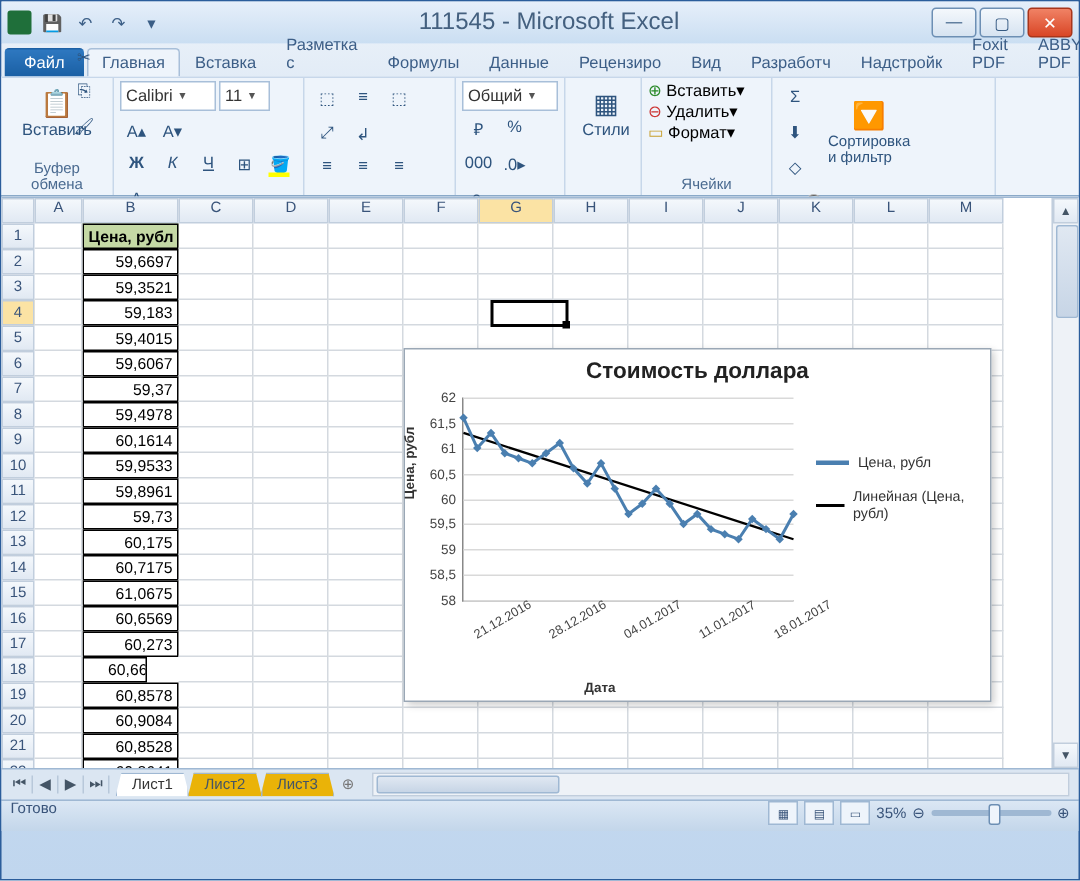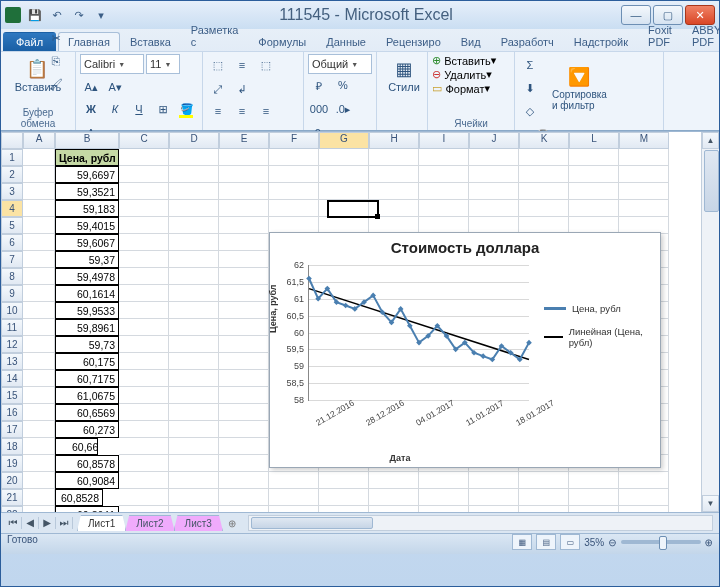--- a/index.html
+++ b/index.html
@@ -58,21 +58,21 @@
 .legend .li{display:flex;align-items:center;margin-bottom:12px}
 .legend .sw{width:22px;height:2px;margin-right:6px}
 svg.series{position:absolute;left:0;top:0;width:220px;height:135px;overflow:visible}
 .vscroll{position:absolute;right:0;top:0;bottom:0;width:17px;background:#eef2f7;border-left:1px solid #c1cedd}
 .vscroll .thumb{position:absolute;left:2px;top:18px;width:13px;height:60px;background:linear-gradient(#e0e8f2,#c7d5e6);border:1px solid #9fb8d3;border-radius:2px}
 .vscroll .arr{position:absolute;left:0;width:17px;height:17px;display:flex;align-items:center;justify-content:center;font-size:8px;color:#456;background:linear-gradient(#f4f8fc,#e1e9f3);border:1px solid #c1cedd;box-sizing:border-box}
 .sheettabs{height:20px;background:#dbe6f2;display:flex;align-items:center;border-top:1px solid #9fb8d3;font-size:10px}
 .sheettabs .nav{display:flex;margin:0 4px}
 .sheettabs .nav span{width:16px;text-align:center;color:#456;border-right:1px solid #b8c8da}
 .sheettabs .stab{padding:2px 10px;background:#fff;border:1px solid #9fb8d3;border-bottom:none;color:#333;margin-right:-1px;clip-path:polygon(8% 0,92% 0,100% 100%,0 100%)}
-.sheettabs .stab.inact{background:#f0abfc;color:#456}
+.sheettabs .stab.inact{background:#eab308;color:#456}
 .sheettabs .hscroll{flex:1;margin:0 6px;height:14px;background:#eef2f7;border:1px solid #c1cedd;position:relative}
 .sheettabs .hscroll .thumb{position:absolute;left:2px;top:1px;width:120px;height:10px;background:linear-gradient(#e0e8f2,#c7d5e6);border:1px solid #9fb8d3;border-radius:2px}
 .status{height:20px;background:linear-gradient(#dbe7f4,#c3d6ea);display:flex;align-items:flex-start;padding:0 6px;font-size:10px;color:#39547a;border-top:1px solid #9fb8d3}
 .status .right{margin-left:auto;display:flex;align-items:center;gap:4px}
 .status .vbtn{width:18px;height:14px;border:1px solid #9fb8d3;background:#eef4fb;display:flex;align-items:center;justify-content:center;font-size:8px}
 .status .slider{width:80px;height:4px;background:#9fb8d3;position:relative;border-radius:2px}
 .status .slider .kn{position:absolute;left:38px;top:-4px;width:6px;height:12px;background:#eef4fb;border:1px solid #6d8fb4;border-radius:2px}
 </style>
 </head>
 <body>
@@ -517,21 +517,21 @@
         <div class="cell" style="left: 218px; top: 340px; width: 50px;"></div>
         <div class="cell" style="left: 268px; top: 340px; width: 50px;"></div>
         <div class="cell" style="left: 318px; top: 340px; width: 50px;"></div>
         <div class="cell" style="left: 368px; top: 340px; width: 50px;"></div>
         <div class="cell" style="left: 418px; top: 340px; width: 50px;"></div>
         <div class="cell" style="left: 468px; top: 340px; width: 50px;"></div>
         <div class="cell" style="left: 518px; top: 340px; width: 50px;"></div>
         <div class="cell" style="left: 568px; top: 340px; width: 50px;"></div>
         <div class="cell" style="left: 618px; top: 340px; width: 50px;"></div>
         <div class="rowhdr" style="top: 357px;">21</div>
-        <div class="cell data bord" style="left: 54px; top: 357px; width: 48px;">60,8528</div>
+        <div class="cell data bord" style="left: 54px; top: 357px; width: 64px;">60,8528</div>
         <div class="cell" style="left: 22px; top: 357px; width: 32px;"></div>
         <div class="cell" style="left: 118px; top: 357px; width: 50px;"></div>
         <div class="cell" style="left: 168px; top: 357px; width: 50px;"></div>
         <div class="cell" style="left: 218px; top: 357px; width: 50px;"></div>
         <div class="cell" style="left: 268px; top: 357px; width: 50px;"></div>
         <div class="cell" style="left: 318px; top: 357px; width: 50px;"></div>
         <div class="cell" style="left: 368px; top: 357px; width: 50px;"></div>
         <div class="cell" style="left: 418px; top: 357px; width: 50px;"></div>
         <div class="cell" style="left: 468px; top: 357px; width: 50px;"></div>
         <div class="cell" style="left: 518px; top: 357px; width: 50px;"></div>

